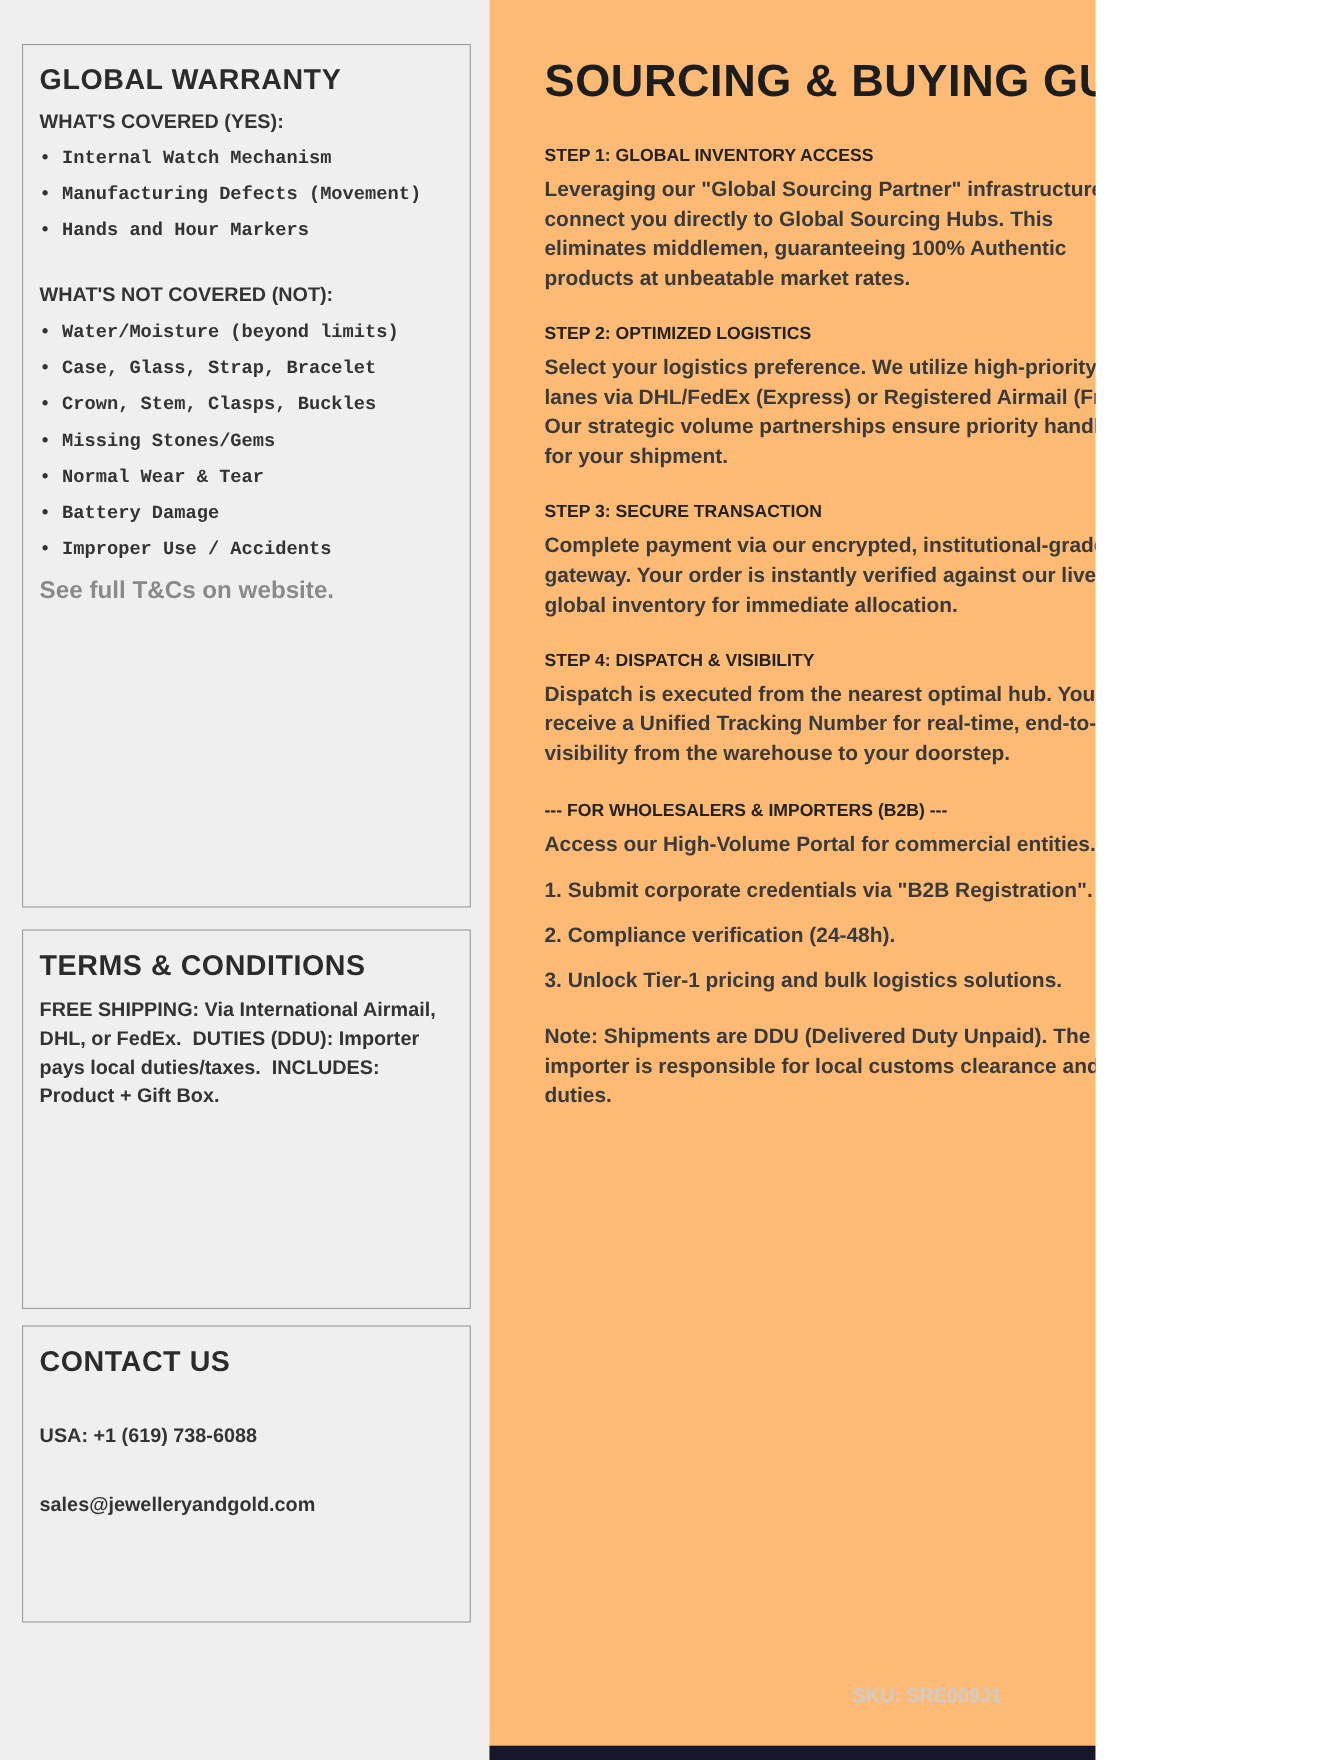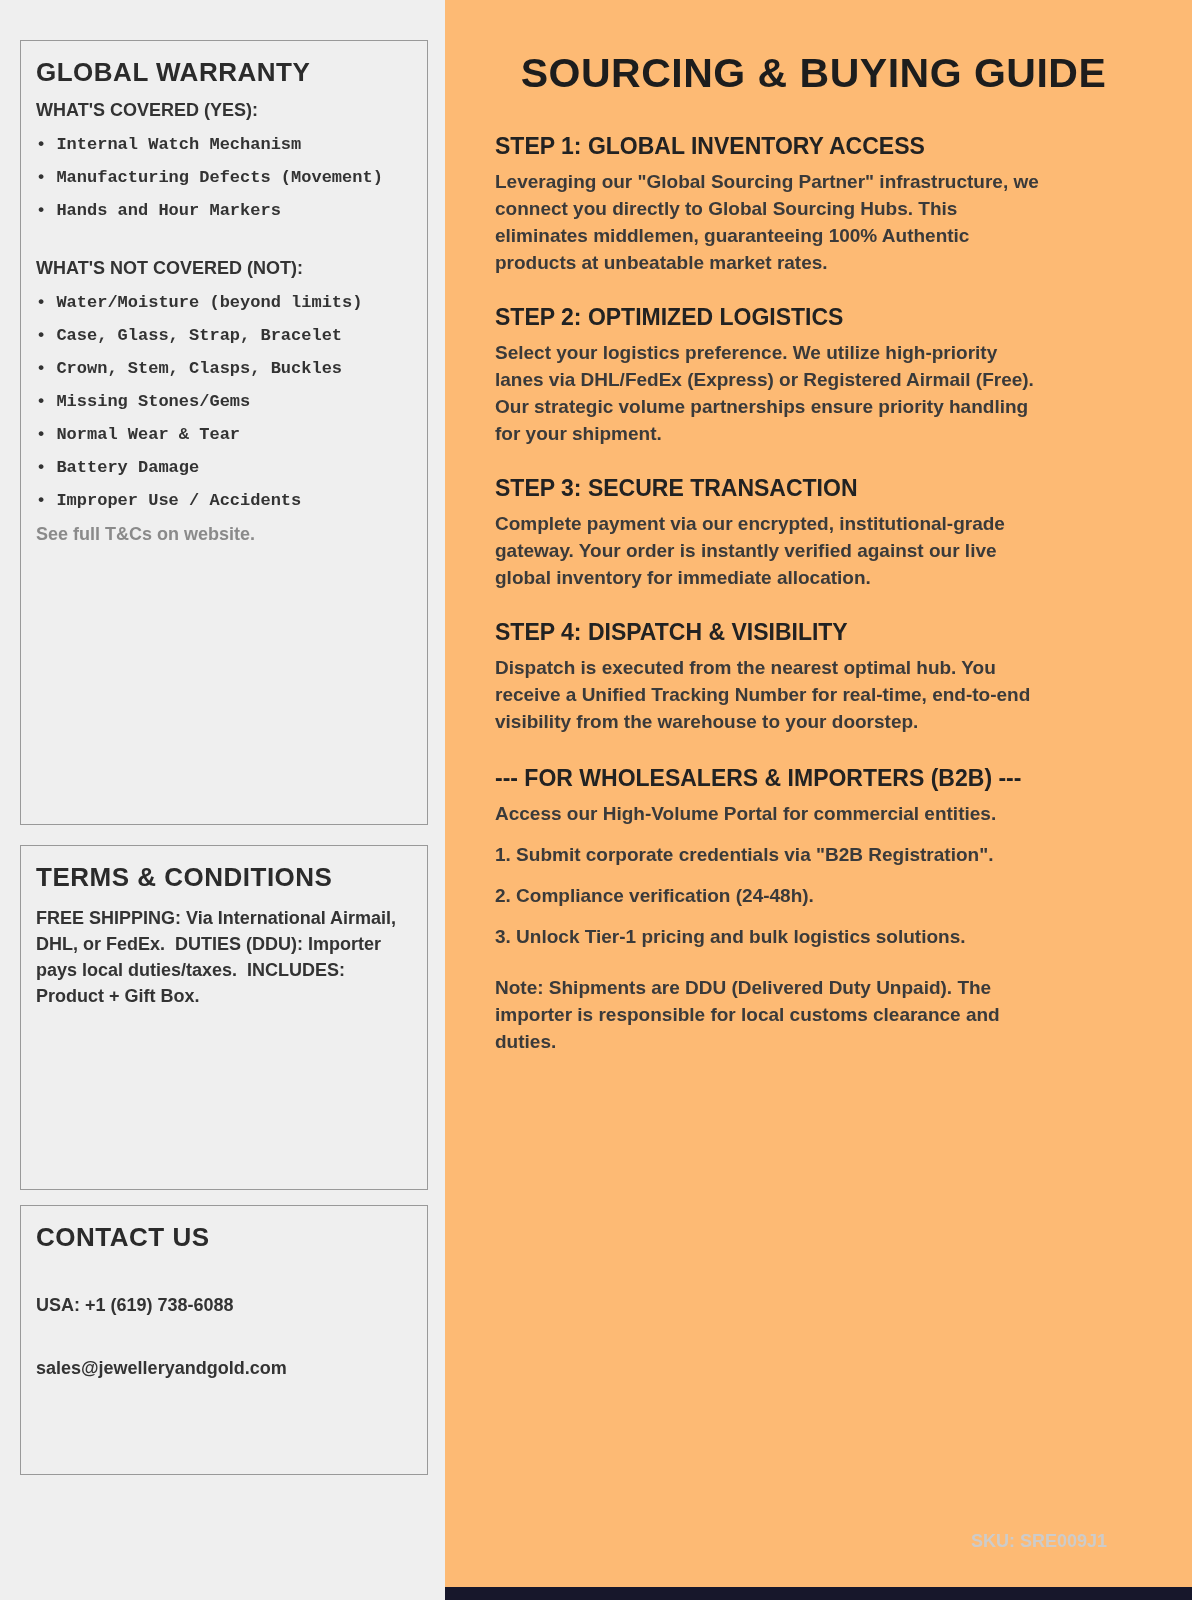--- a/index.html
+++ b/index.html
@@ -4,21 +4,21 @@
 <style>
   * { margin:0; padding:0; box-sizing:border-box; }
   html,body { width:1200px; }
   body {
     font-family:"Liberation Sans","DejaVu Sans",sans-serif;
     color:#333333;
     background:#ffffff;
   }
   .page {
     position:relative;
-    width:1192px;
+    width:996px;
     height:1600px;
     display:flex;
     overflow:hidden;
     background:#ffffff;
   }
   
   .sidebar {
     width:445px;
     flex-shrink:0;
     background:#efefef;
@@ -49,21 +49,21 @@
   .bullet-list { list-style:none; }
   .bullet-item {
     font-size:17px;
     font-weight:700;
     color:#333333;
     margin-bottom:14px;
     font-family:Liberation Mono, monospace;
   }
   .bullet-item::before { content:"• "; }
   .footnote {
-    font-size:18px;
+    font-size:22px;
     font-weight:700;
     color:#8a8a8a;
   }
   .terms-body {
     font-size:18px;
     font-weight:700;
     line-height:26px;
     color:#333333;
     white-space:pre-wrap;
   }
@@ -84,21 +84,21 @@
   .main-title {
     font-size:41px;
     font-weight:700;
     color:#1d1d1d;
     text-align:center;
     letter-spacing:0.5px;
     margin-bottom:36px;
     white-space:nowrap;
   }
   .step-heading {
-    font-size:23px;
+    font-size:16px;
     font-weight:700;
     color:#222222;
     margin-top:28px;
     margin-bottom:8px;
   }
   .step-body {
     font-size:19px;
     font-weight:700;
     line-height:27px;
     color:#3a3a3a;

